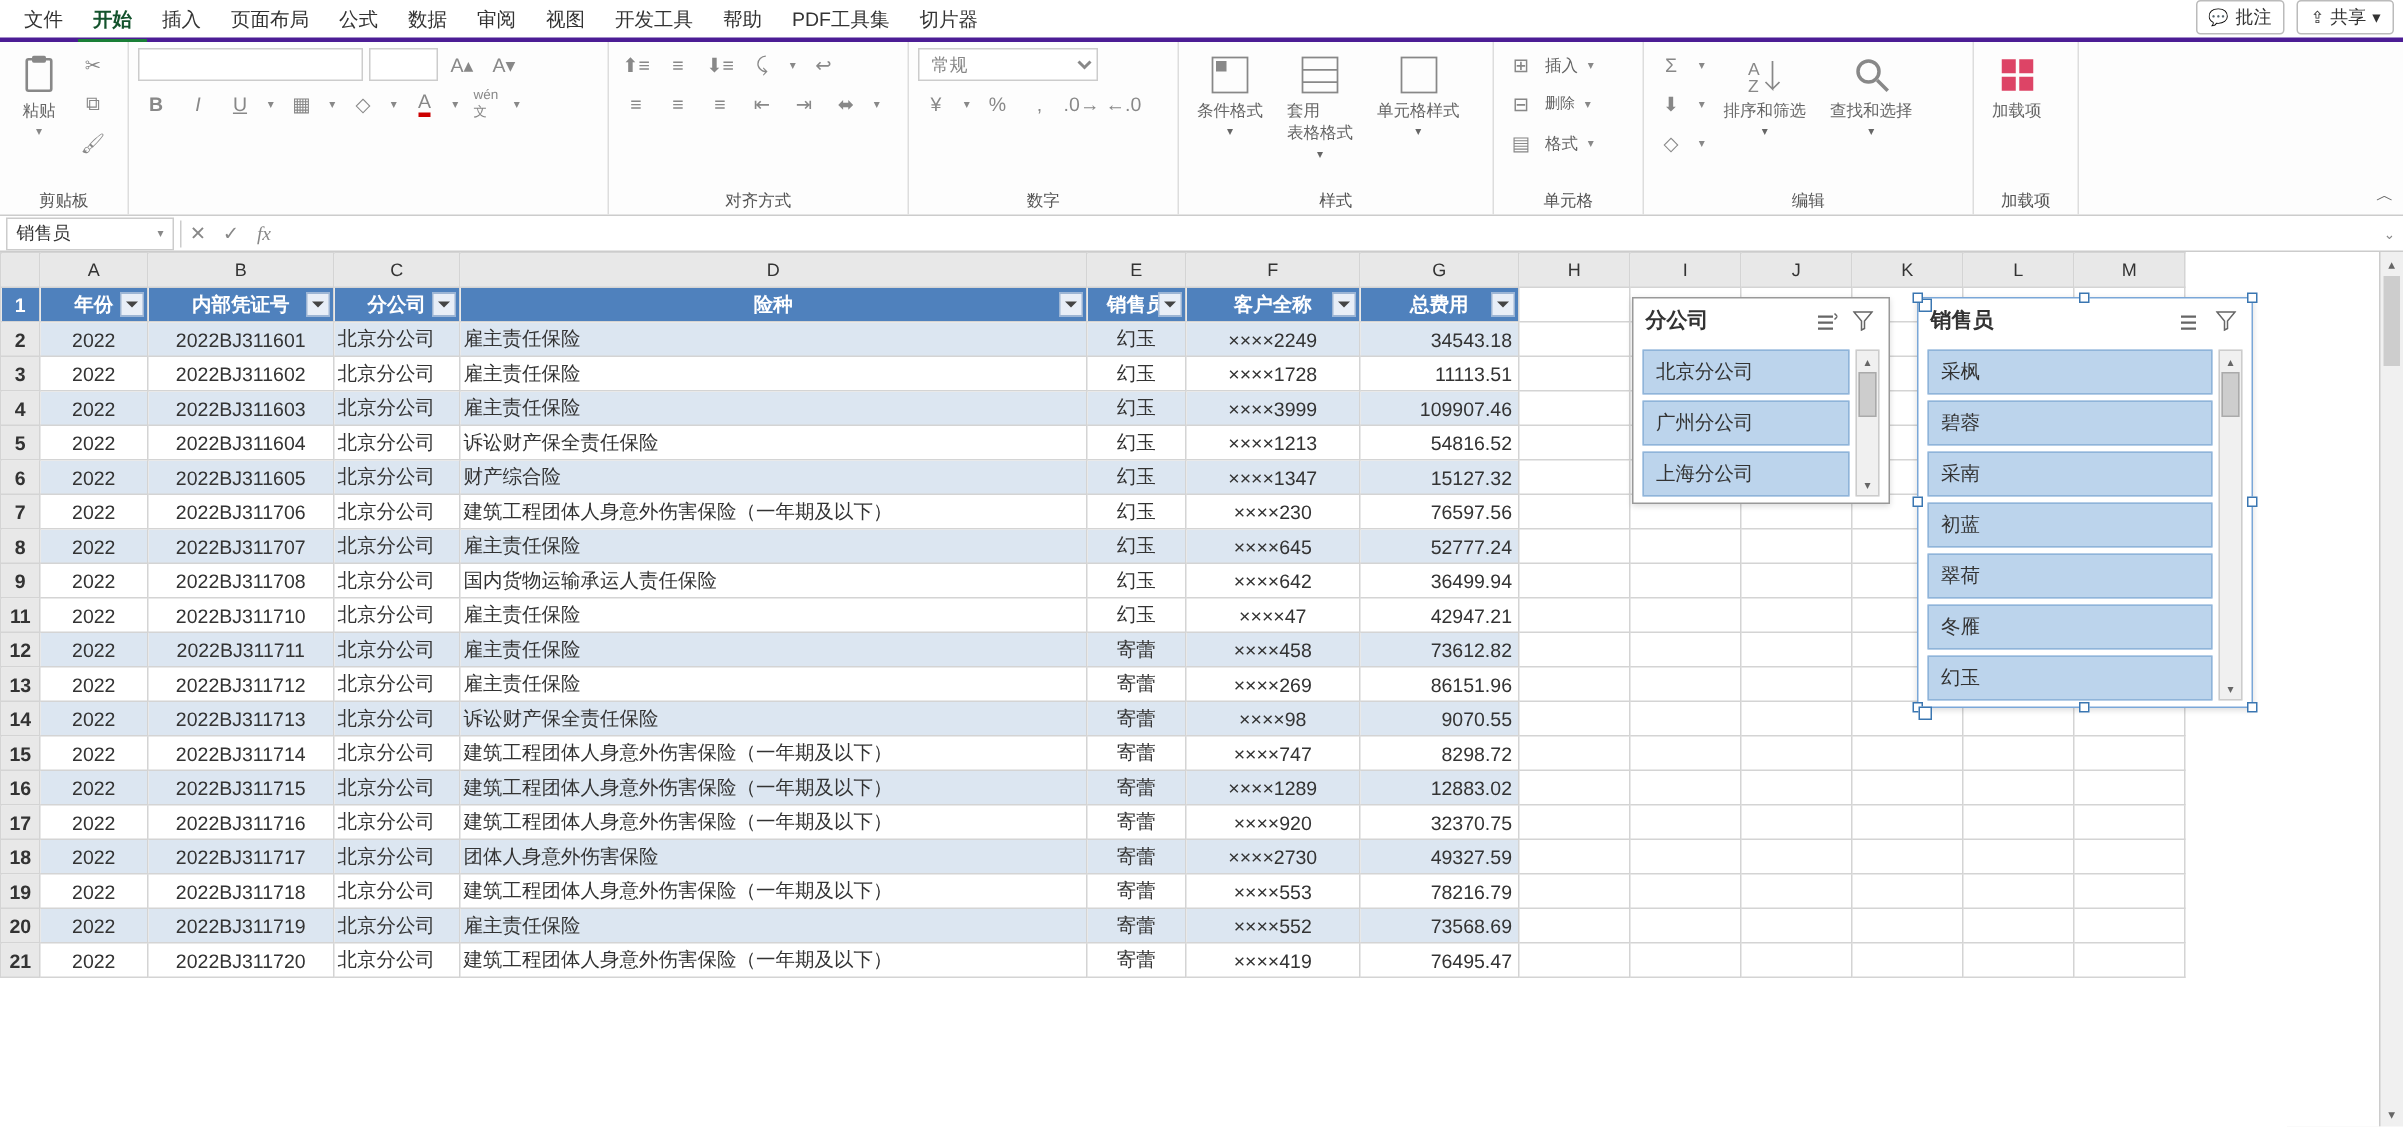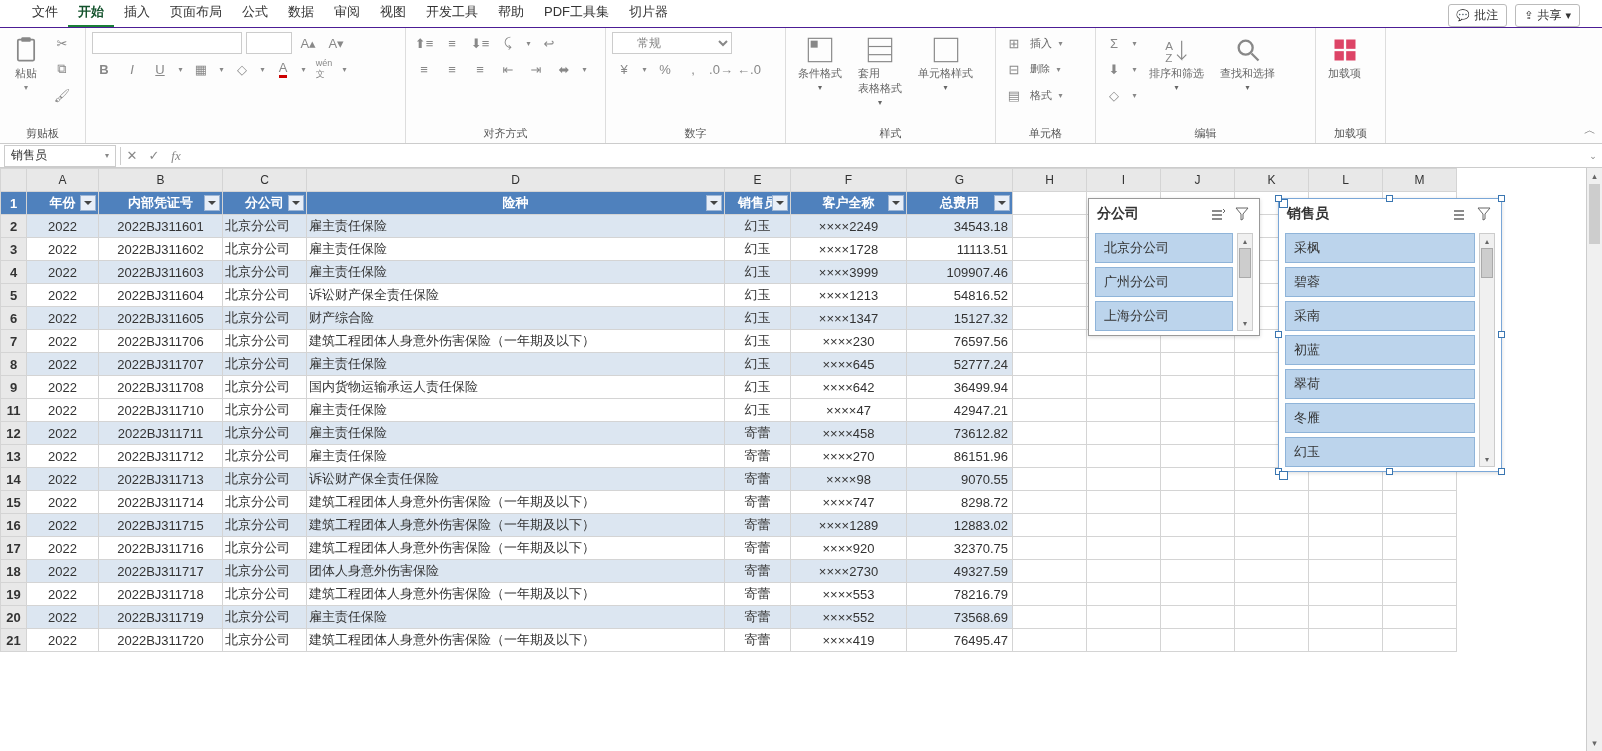--- a/index.html
+++ b/index.html
@@ -1,37 +1,37 @@
 <!DOCTYPE html>
 <html><head>
 <meta charset="utf-8">
 <style>
 * { margin:0; padding:0; box-sizing:border-box; font-family:"Microsoft YaHei","Segoe UI",sans-serif; }
 body { background:#f3f3f3; font-size:12px; color:#333; overflow:hidden; }
 
 
-.menubar { display:flex; align-items:flex-end; height:28px; background:#fff; padding:0 22px; border-bottom:1px solid #4c1d95; }
+.menubar { display:flex; align-items:flex-start; height:28px; background:#fff; padding:0 6px; border-bottom:3px solid #4c1d95; }
 .menubar .tab { padding:4px 10px; font-size:13px; cursor:pointer; }
 .menubar .tab.active { font-weight:bold; border-bottom:2px solid #1a7f37; color:#14532d; }
 .menubar-right { margin-left:auto; display:flex; gap:8px; }
 .mb-btn { border:1px solid #bbb; padding:2px 8px; border-radius:3px; font-size:12px; display:flex; align-items:center; gap:4px; cursor:pointer; background:#fff; }
 .mb-btn .ic { font-size:11px; }
 
 
 .ribbon { display:flex; height:116px; background:#fdfdfd; border-bottom:1px solid #ccc; position:relative; }
 .group { border-right:1px solid #ddd; padding:4px 6px 2px 6px; display:flex; flex-direction:column; justify-content:space-between; }
 .group-body { flex:1; display:flex; align-items:flex-start; gap:4px; }
 .group-label { text-align:center; font-size:11px; color:#555; padding-top:2px; }
 .vbtn { display:flex; flex-direction:column; align-items:center; gap:2px; padding:4px 6px; cursor:pointer; font-size:11px; color:#666; }
 .vbtn svg, .vbtn .bigic { width:28px; height:28px; }
 .stack { display:flex; flex-direction:column; gap:4px; }
 .row { display:flex; align-items:center; gap:4px; }
 .icbtn { width:24px; height:22px; display:flex; align-items:center; justify-content:center; border-radius:2px; cursor:pointer; color:#888; font-size:13px; }
 .drop { width:9px; height:22px; display:flex; align-items:center; justify-content:center; font-size:8px; color:#888; cursor:pointer; }
-.combo { border:1px solid #ccc; background:#fff; height:22px; font-size:12px; padding:0 20px; color:#888; }
+.combo { border:1px solid #ccc; background:#fff; height:22px; font-size:12px; padding:0 4px; color:#888; }
 .ribbon-collapse { position:absolute; right:6px; bottom:4px; font-size:12px; color:#666; cursor:pointer; }
 
 
 .fbar { display:flex; align-items:center; height:24px; background:#fff; border-bottom:1px solid #ccc; }
 .namebox { width:112px; height:22px; border:1px solid #ccc; margin:0 4px; padding:0 6px; display:flex; align-items:center; justify-content:space-between; background:#fff; font-size:12px; }
 .namebox .dd { font-size:8px; color:#888; }
 .fbar .fic { width:22px; text-align:center; color:#888; cursor:pointer; font-size:13px; }
 .fbar .fx { font-style:italic; font-family:serif; }
 .fbar .fin { flex:1; border:none; outline:none; height:20px; padding:0 4px; }
 .fbar .expand { width:18px; text-align:center; color:#888; cursor:pointer; font-size:9px; }
@@ -548,21 +548,21 @@
           <td></td>
           <td></td>
         </tr>
         <tr>
           <th class="rownum">13</th>
           <td class="data-odd tc">2022</td>
           <td class="data-odd tc">2022BJ311712</td>
           <td class="data-odd tl">北京分公司</td>
           <td class="data-odd tl">雇主责任保险</td>
           <td class="data-odd tc">寄蕾</td>
-          <td class="data-odd tc">××××270</td>
+          <td class="data-odd tc">××××269</td>
           <td class="data-odd tr">86151.96</td>
           <td></td>
           <td></td>
           <td></td>
           <td></td>
           <td></td>
           <td></td>
         </tr>
         <tr>
           <th class="rownum">14</th>

